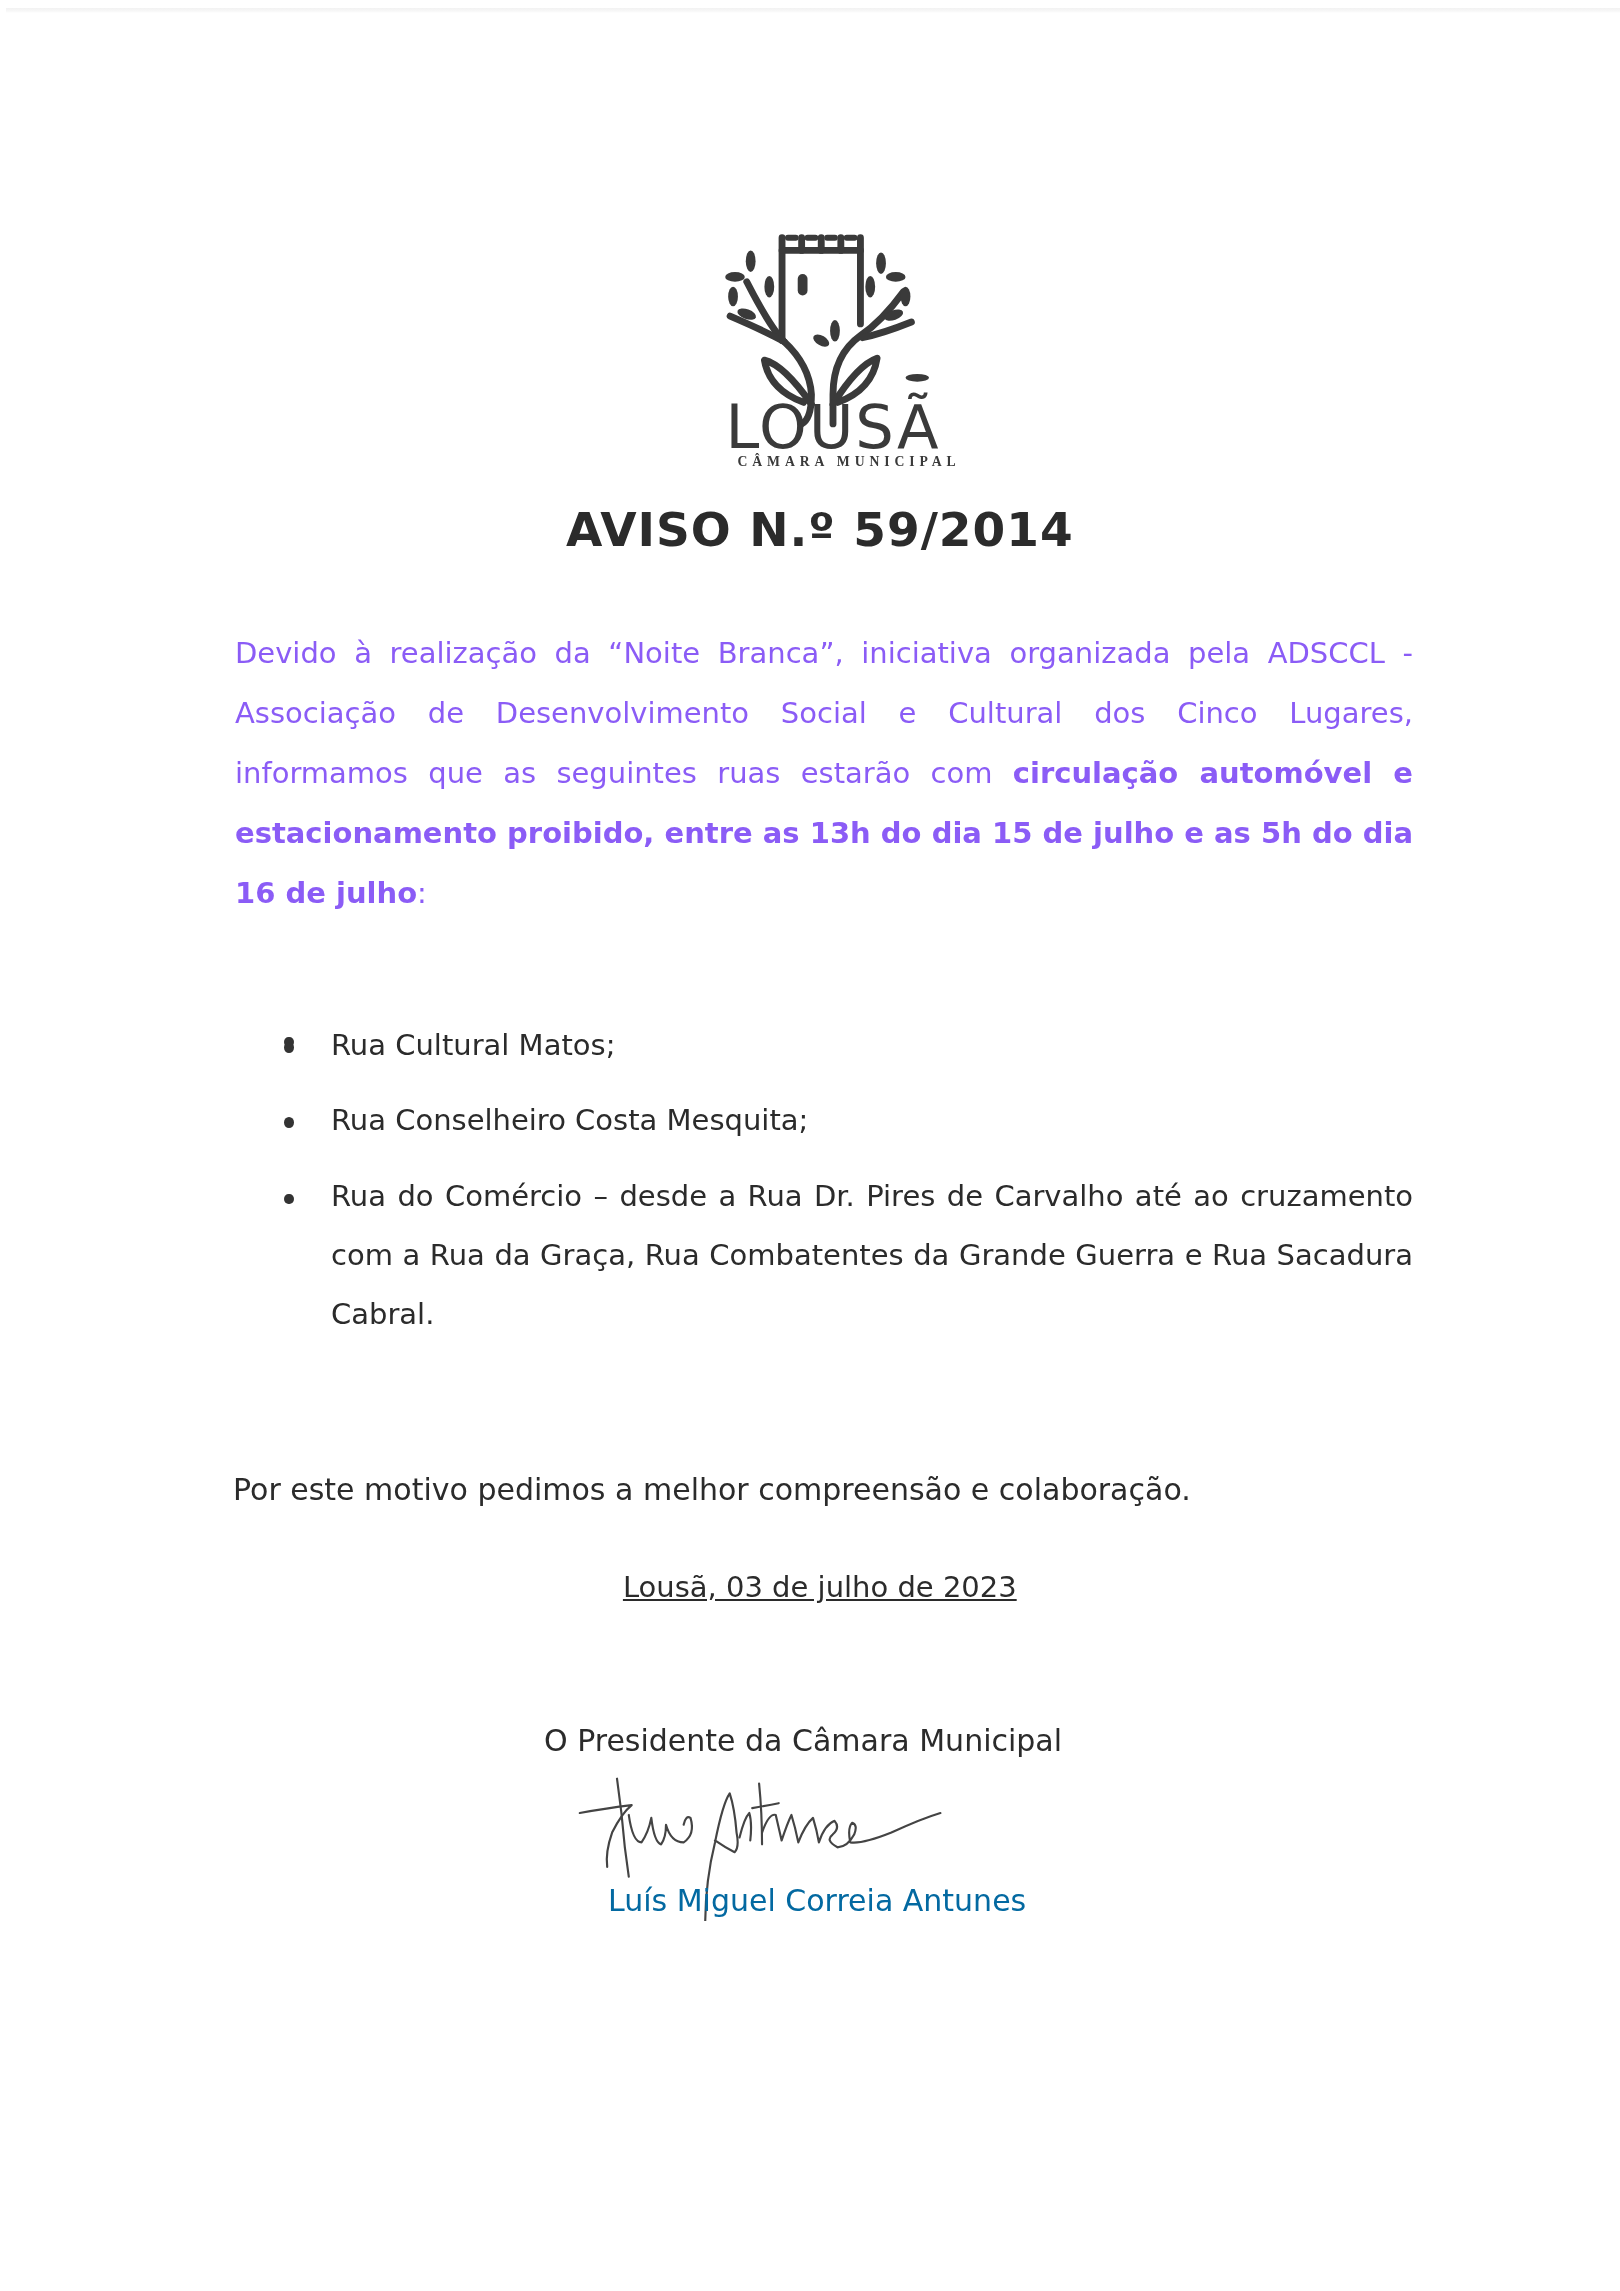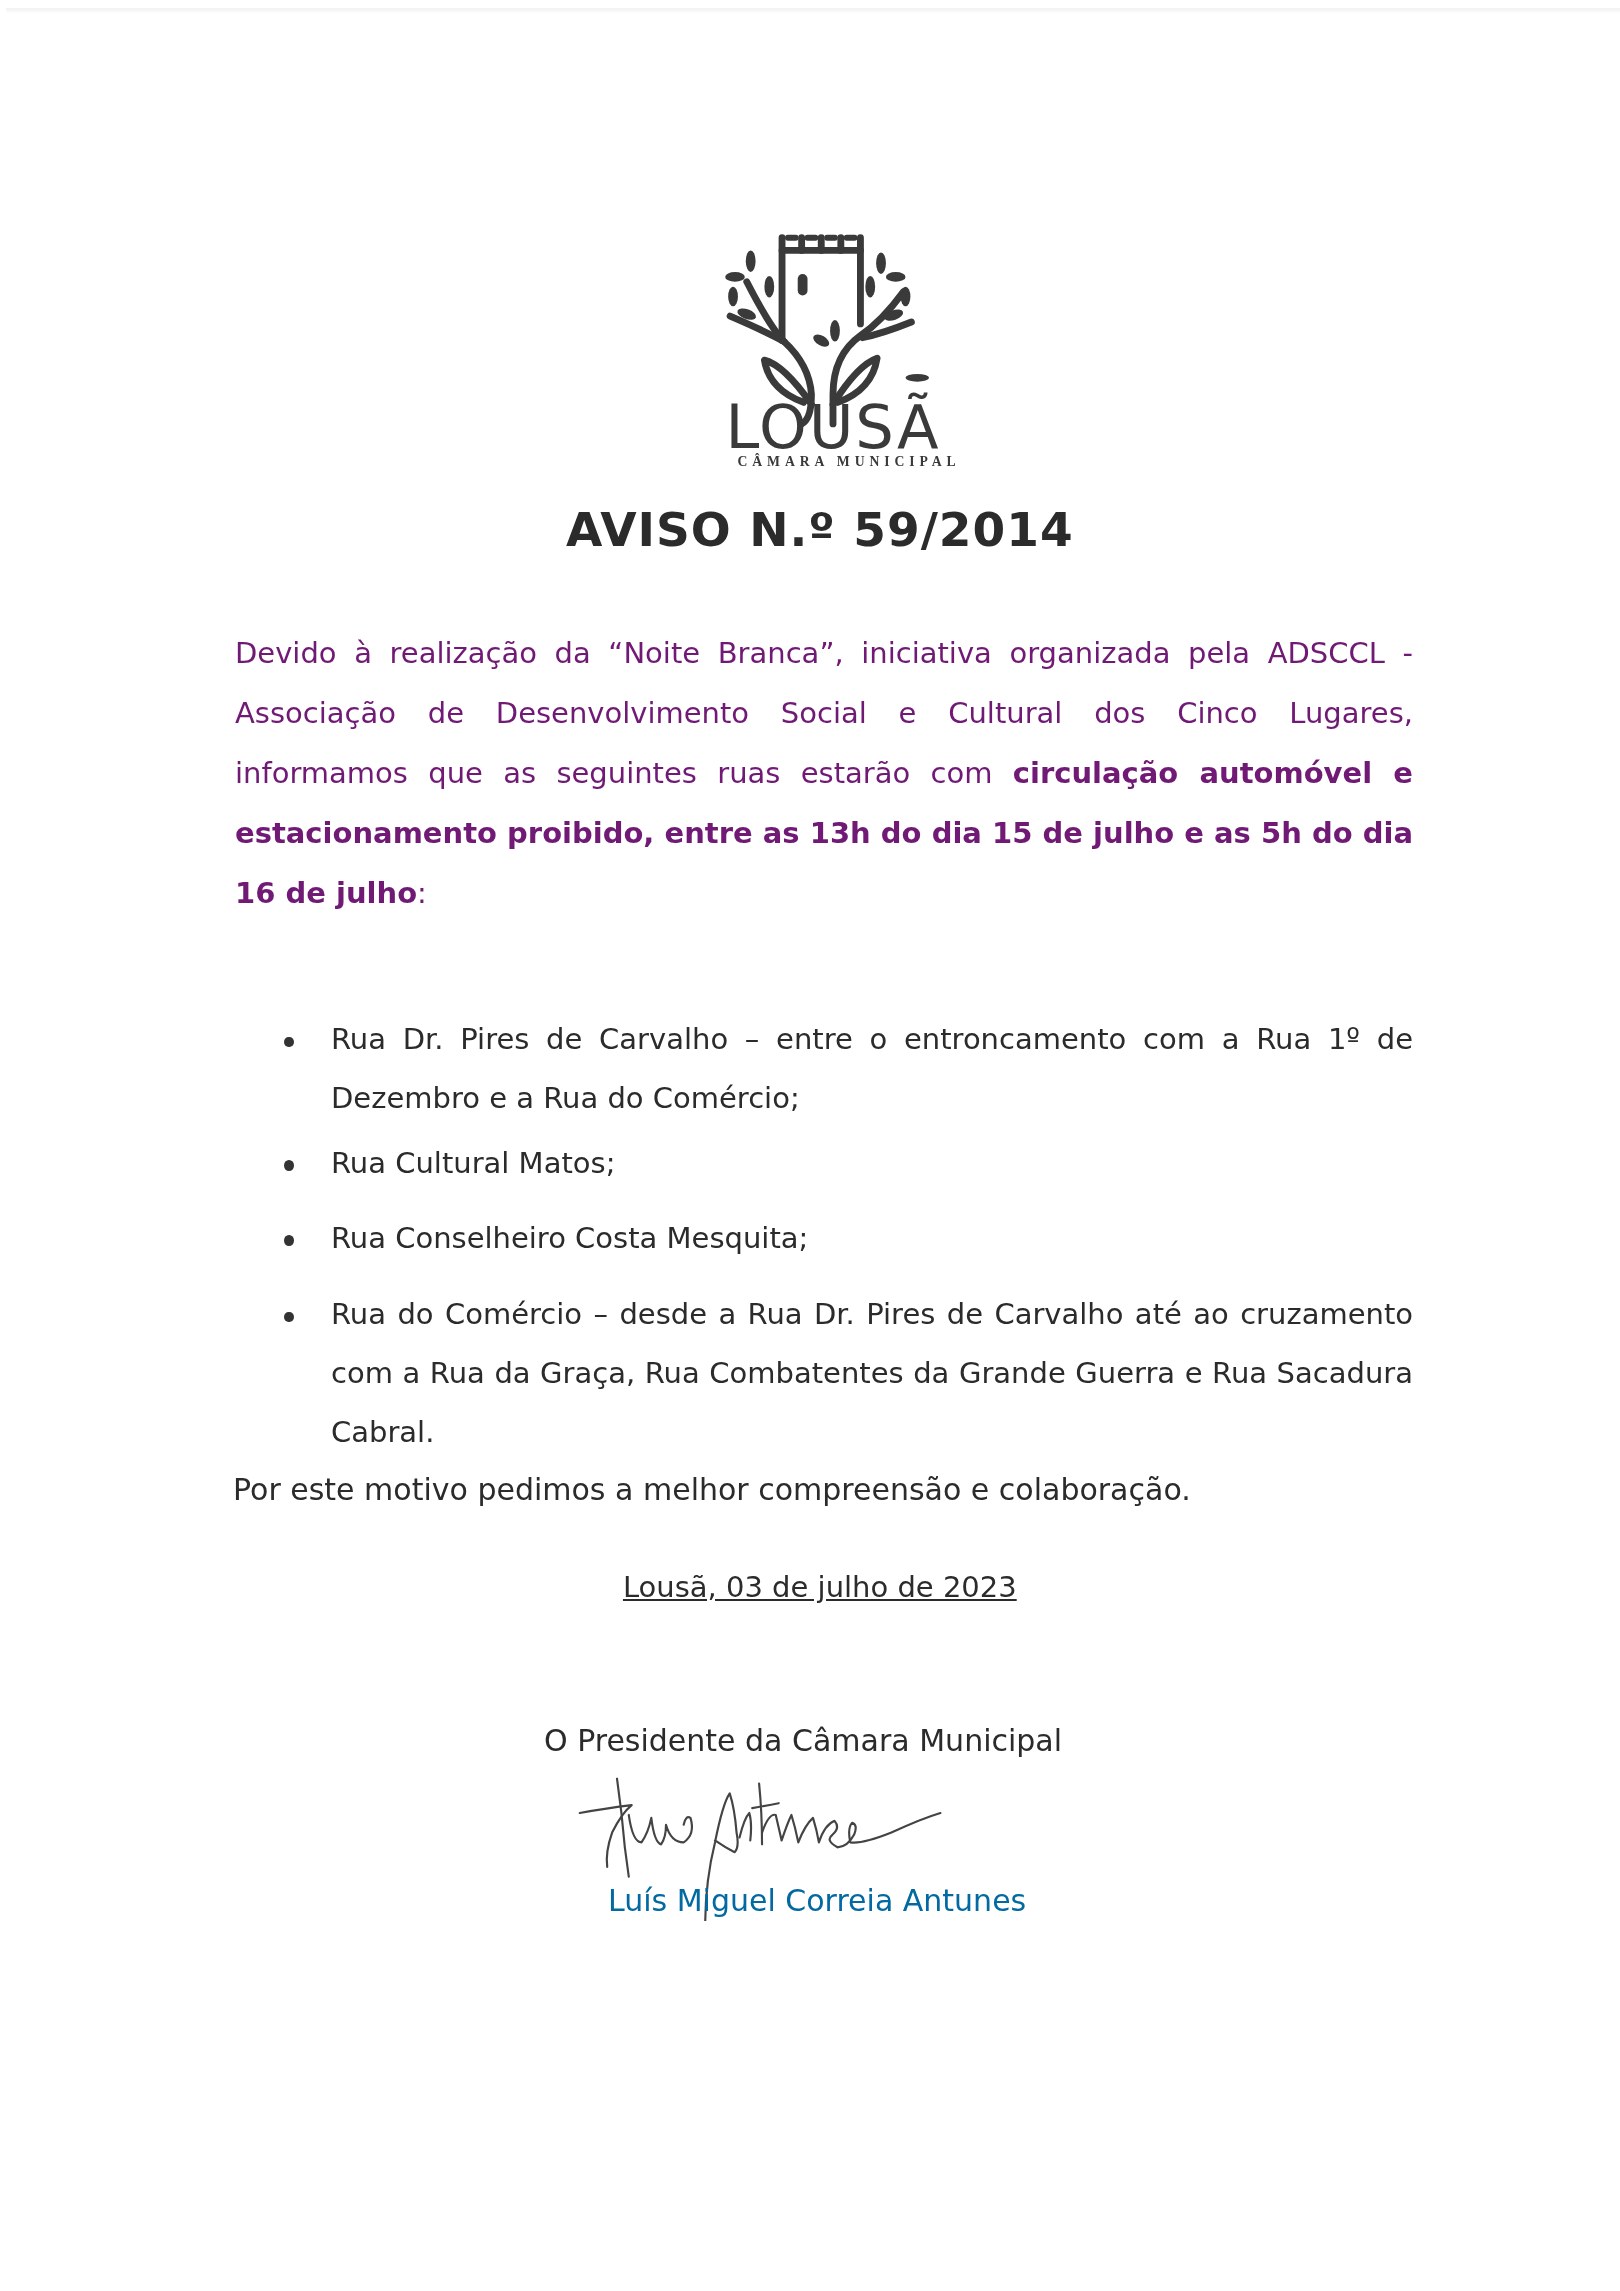--- a/index.html
+++ b/index.html
@@ -15,21 +15,21 @@
       position: absolute; left: 686px; top: 218px; width: 294px; height: 255px;
     }
     .logo svg { width: 294px; height: 255px; display: block; }
     .title {
       position: absolute; left: 0; right: 0; top: 502px; text-align: center;
       font-size: 47px; font-weight: bold; letter-spacing: 1px; color: #2b2b2b;
       padding-left: 19.6px;
     }
     .body-text {
       position: absolute; left: 235px; width: 1178px;
-      font-size: 29px; line-height: 60px; color: #701a75;
+      font-size: 29px; line-height: 60px; color: #8b5cf6;
     }
     .para { text-align: justify; text-align-last: left; margin: 0; }
     .para b { font-weight: bold; }
     .p1 { top: 623px; }
     .list {
       position: absolute; left: 284px; width: 1129px; top: 1010px;
       font-size: 29px; color: #2b2b2b; margin: 0; padding: 0; list-style: none;
     }
     .list li {
       position: relative; padding-left: 47px; line-height: 59px; text-align: justify;
@@ -107,21 +107,20 @@
 
 <div class="body-text p1">
   <p class="para">
     <span>Devido à realização da “Noite Branca”, iniciativa organizada pela ADSCCL - Associação de Desenvolvimento Social e Cultural dos Cinco Lugares, informamos que as seguintes ruas estarão com </span><b>circulação automóvel e estacionamento proibido, entre as 13h do dia 15 de julho e as 5h do dia 16 de julho</b><span>:</span>
   </p>
 </div>
 
 <ul class="list">
   <li class="li1">
     <span class="bullet"></span>
-    <span>Rua Dr. Pires de Carvalho – entre o entroncamento com a Rua 1º de Dezembro e a Rua do Comércio;</span>
   </li>
   <li class="li2">
     <span class="bullet"></span>
     <span>Rua Cultural Matos;</span>
   </li>
   <li class="li3">
     <span class="bullet"></span>
     <span>Rua Conselheiro Costa Mesquita;</span>
   </li>
   <li>

